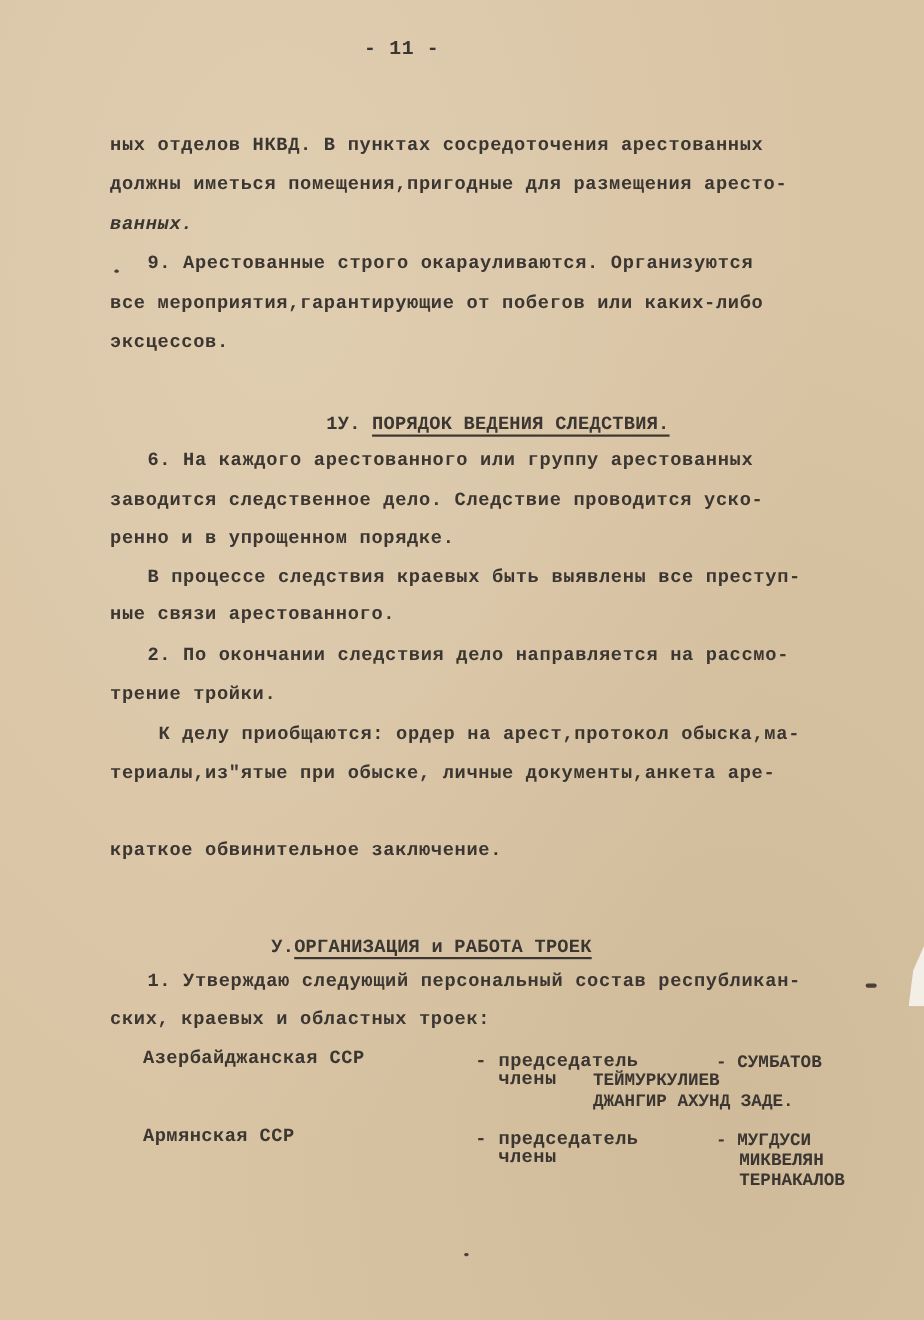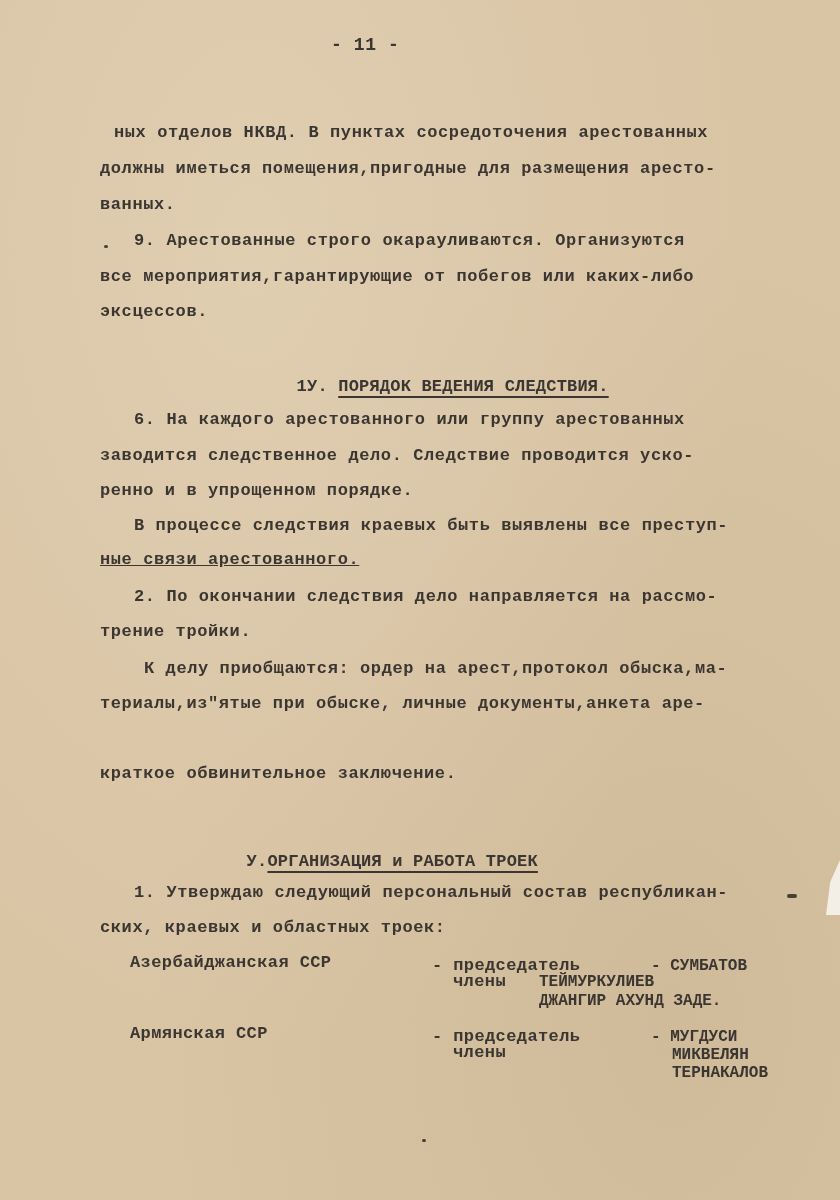--- a/index.html
+++ b/index.html
@@ -78,39 +78,39 @@
   </style>
 </head>
 <body>
 
 <div class="page">
 
   <div class="edge-tear"></div>
 
   <div class="line page-num">- 11 -</div>
 
-  <div class="line" style="left:100px; top:123px;margin-left:14px;">ных отделов НКВД. В пунктах сосредоточения арестованных</div>
+  <div class="line" style="left:100px; top:123px;">ных отделов НКВД. В пунктах сосредоточения арестованных</div>
   <div class="line" style="left:100px; top:159px;">должны иметься помещения,пригодные для размещения аресто-</div>
-  <div class="line" style="left:100px; top:195px;">ванных.</div>
+  <div class="line" style="left:100px; top:195px;font-style:italic;">ванных.</div>
 
   <div class="speck" style="left:104px; top:245px;"></div>
   <div class="line" style="left:134px; top:231px;">9. Арестованные строго окарауливаются. Организуются</div>
   <div class="line" style="left:100px; top:267px;">все мероприятия,гарантирующие от побегов или каких-либо</div>
   <div class="line" style="left:100px; top:302px;">эксцессов.</div>
 
   <div class="line heading" style="left:255px; top:357px;">
     <span>1У.</span><span> </span><span class="ul">ПОРЯДОК ВЕДЕНИЯ СЛЕДСТВИЯ.</span>
   </div>
 
   <div class="line" style="left:134px; top:410px;">6. На каждого арестованного или группу арестованных</div>
   <div class="line" style="left:100px; top:446px;">заводится следственное дело. Следствие проводится уско-</div>
   <div class="line" style="left:100px; top:481px;">ренно и в упрощенном порядке.</div>
 
   <div class="line" style="left:134px; top:516px;">В процессе следствия краевых быть выявлены все преступ-</div>
-  <div class="line" style="left:100px; top:550px;text-decoration:underline;">ные связи арестованного.</div>
+  <div class="line" style="left:100px; top:550px;">ные связи арестованного.</div>
 
   <div class="line" style="left:134px; top:587px;">2. По окончании следствия дело направляется на рассмо-</div>
   <div class="line" style="left:100px; top:622px;">трение тройки.</div>
 
   <div class="line" style="left:144px; top:659px;text-align:right;">К делу приобщаются: ордер на арест,протокол обыска,ма-</div>
   <div class="line" style="left:100px; top:694px;">териалы,из"ятые при обыске, личные документы,анкета аре-</div>
   <div class="line" style="left:100px; top:764px;">краткое обвинительное заключение.</div>
 
   <div class="line heading" style="left:205px; top:832px;">
     <span>У.</span><span class="ul">ОРГАНИЗАЦИЯ и РАБОТА ТРОЕК</span>

